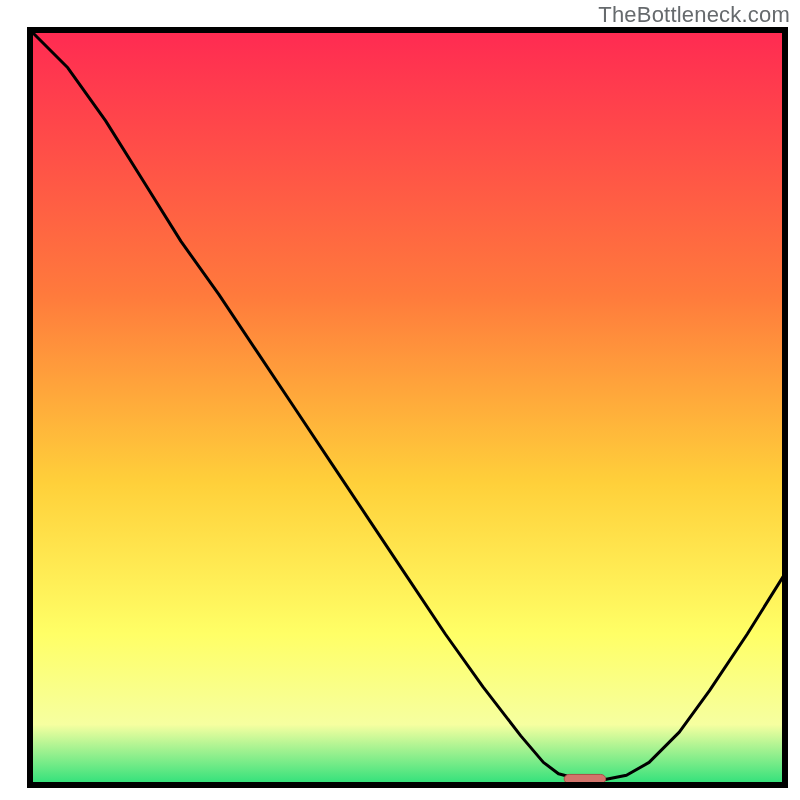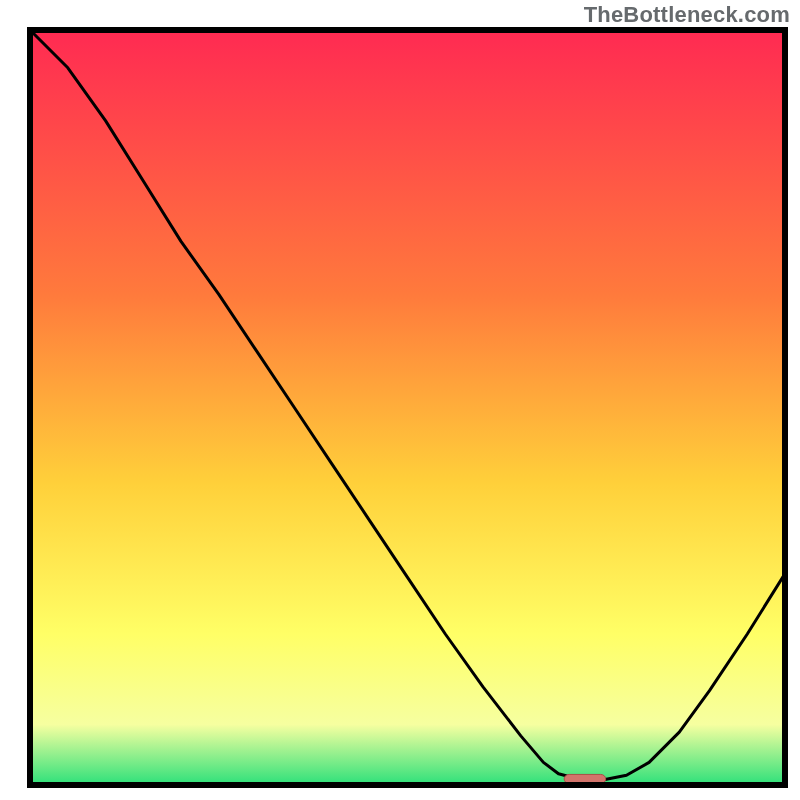--- a/index.html
+++ b/index.html
@@ -16,21 +16,21 @@
     width: 800px;
     height: 800px;
     box-sizing: border-box;
   }
   .watermark {
     position: absolute;
     top: 2px;
     right: 10px;
     font-size: 22px;
     color: #666a6d;
-    font-weight: 700;
+    font-weight: 400;
     letter-spacing: 0.2px;
     z-index: 5;
   }
   svg.chart-svg {
     position: absolute;
     left: 0;
     top: 0;
     width: 800px;
     height: 800px;
   }

